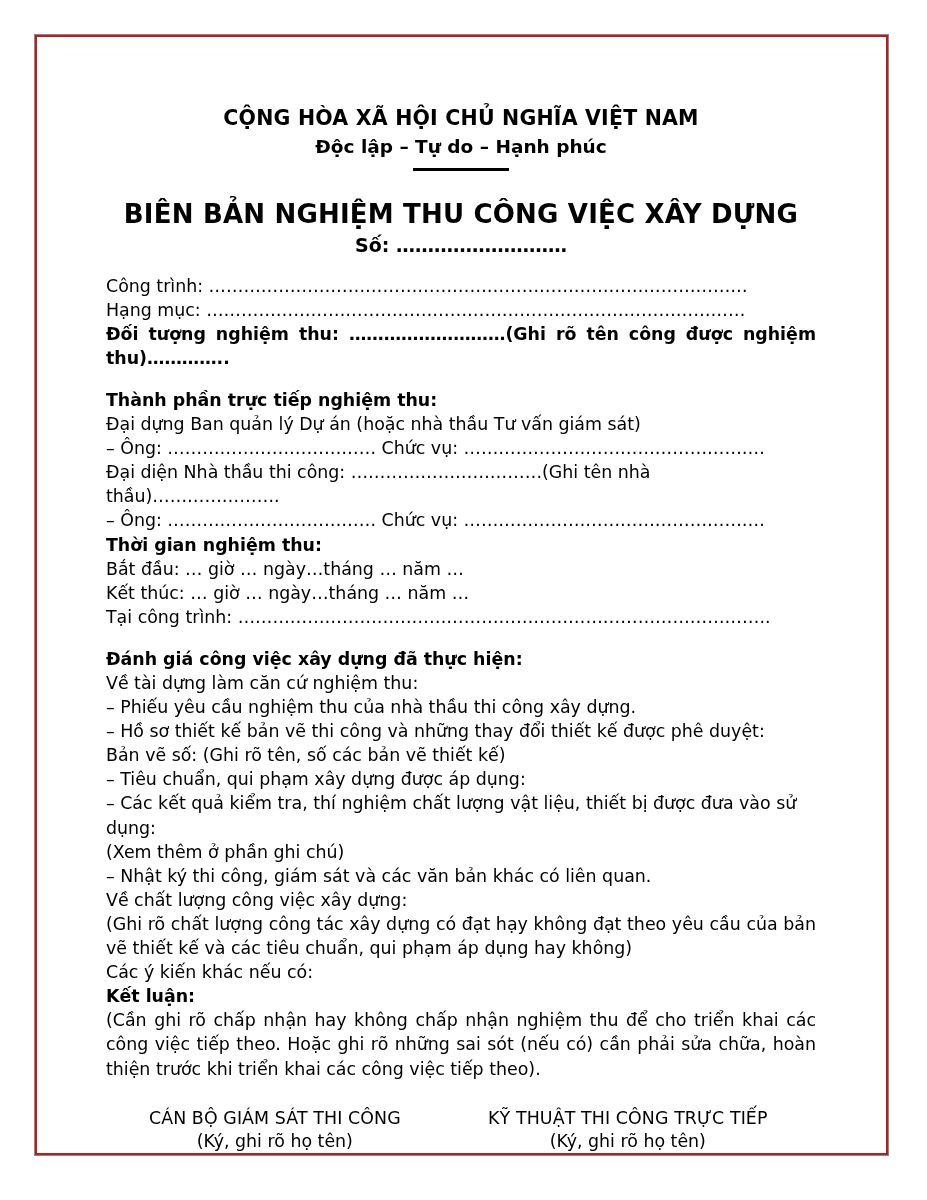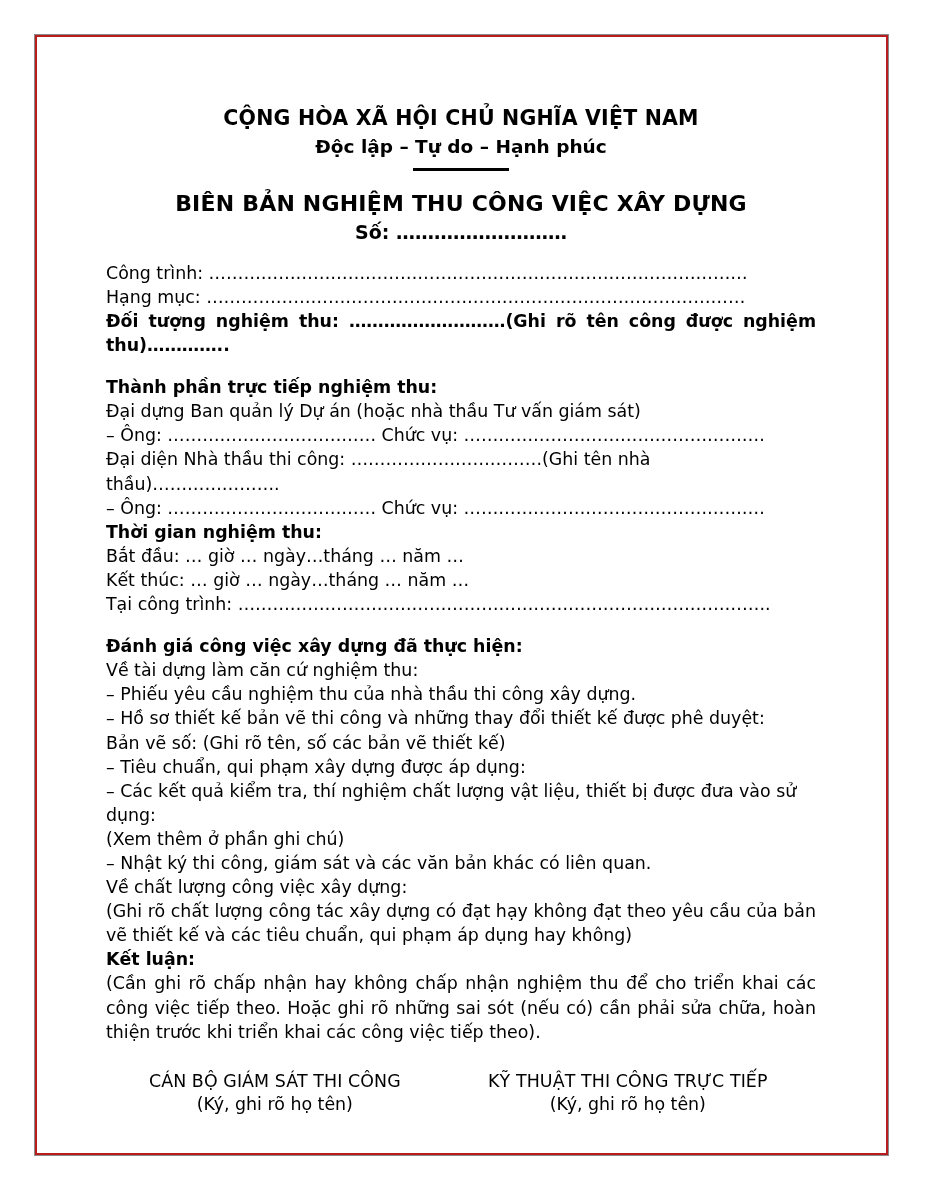--- a/index.html
+++ b/index.html
@@ -65,24 +65,24 @@
     margin-top: 3px;
   }
   .motto-rule {
     width: 96px;
     height: 3px;
     background: #000000;
     margin: 9px auto 0 auto;
   }
 
   .doc-title {
-    font-size: 22px;
+    font-size: 26px;
     font-weight: bold;
     letter-spacing: 0.2px;
-    margin-top: 20px;
+    margin-top: 28px;
     line-height: 1.2;
   }
   .doc-number {
     font-size: 19px;
     font-weight: bold;
     margin-top: 4px;
     line-height: 1.25;
   }
 
   
@@ -165,20 +165,21 @@
       <div class="line">Về tài dựng làm căn cứ nghiệm thu:</div>
       <div class="line">– Phiếu yêu cầu nghiệm thu của nhà thầu thi công xây dựng.</div>
       <div class="line">– Hồ sơ thiết kế bản vẽ thi công và những thay đổi thiết kế được phê duyệt:</div>
       <div class="line">Bản vẽ số: (Ghi rõ tên, số các bản vẽ thiết kế)</div>
       <div class="line">– Tiêu chuẩn, qui phạm xây dựng được áp dụng:</div>
       <div class="line">– Các kết quả kiểm tra, thí nghiệm chất lượng vật liệu, thiết bị được đưa vào sử dụng:</div>
       <div class="line">(Xem thêm ở phần ghi chú)</div>
       <div class="line">– Nhật ký thi công, giám sát và các văn bản khác có liên quan.</div>
       <div class="line">Về chất lượng công việc xây dựng:</div>
       <div class="line justify">(Ghi rõ chất lượng công tác xây dựng có đạt hạy không đạt theo yêu cầu của bản vẽ thiết kế và các tiêu chuẩn, qui phạm áp dụng hay không)</div>
+      <div class="line">Các ý kiến khác nếu có:</div>
       <div class="line bold">Kết luận:</div>
       <div class="line justify">(Cần ghi rõ chấp nhận hay không chấp nhận nghiệm thu để cho triển khai các công việc tiếp theo. Hoặc ghi rõ những sai sót (nếu có) cần phải sửa chữa, hoàn thiện trước khi triển khai các công việc tiếp theo).</div>
 
       <div class="signatures">
         <div class="sig-col left">
           <div class="sig-title">CÁN BỘ GIÁM SÁT THI CÔNG</div>
           <div class="sig-sub">(Ký, ghi rõ họ tên)</div>
         </div>
         <div class="sig-col right">
           <div class="sig-title">KỸ THUẬT THI CÔNG TRỰC TIẾP</div>

